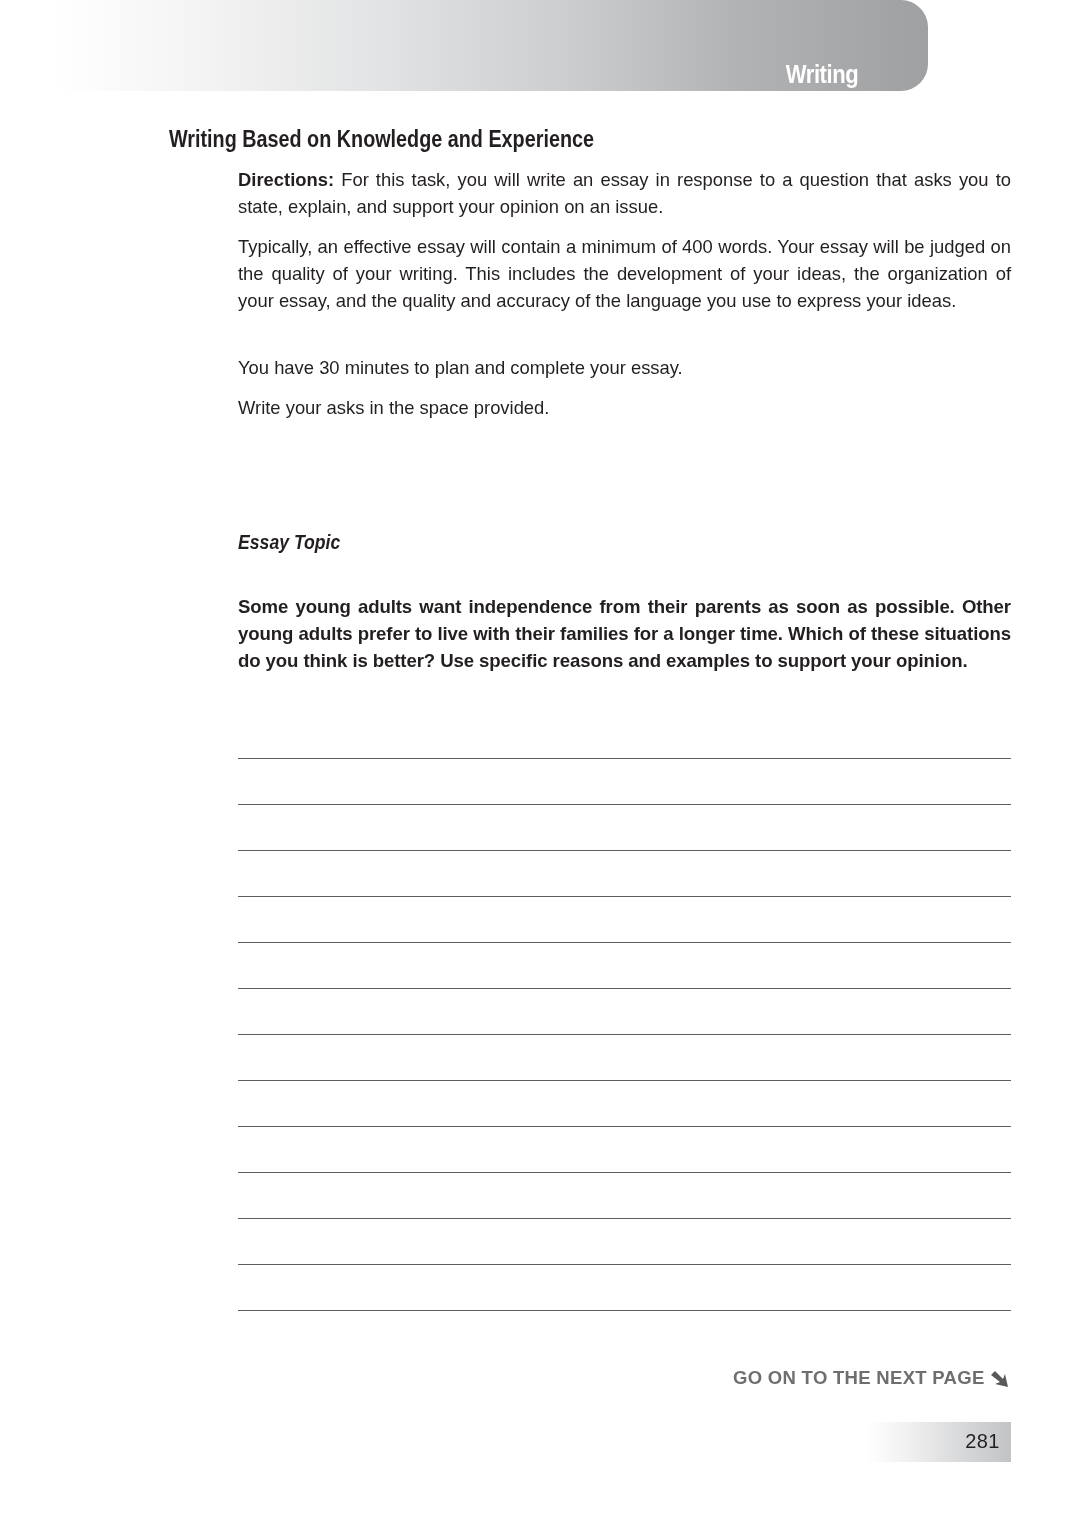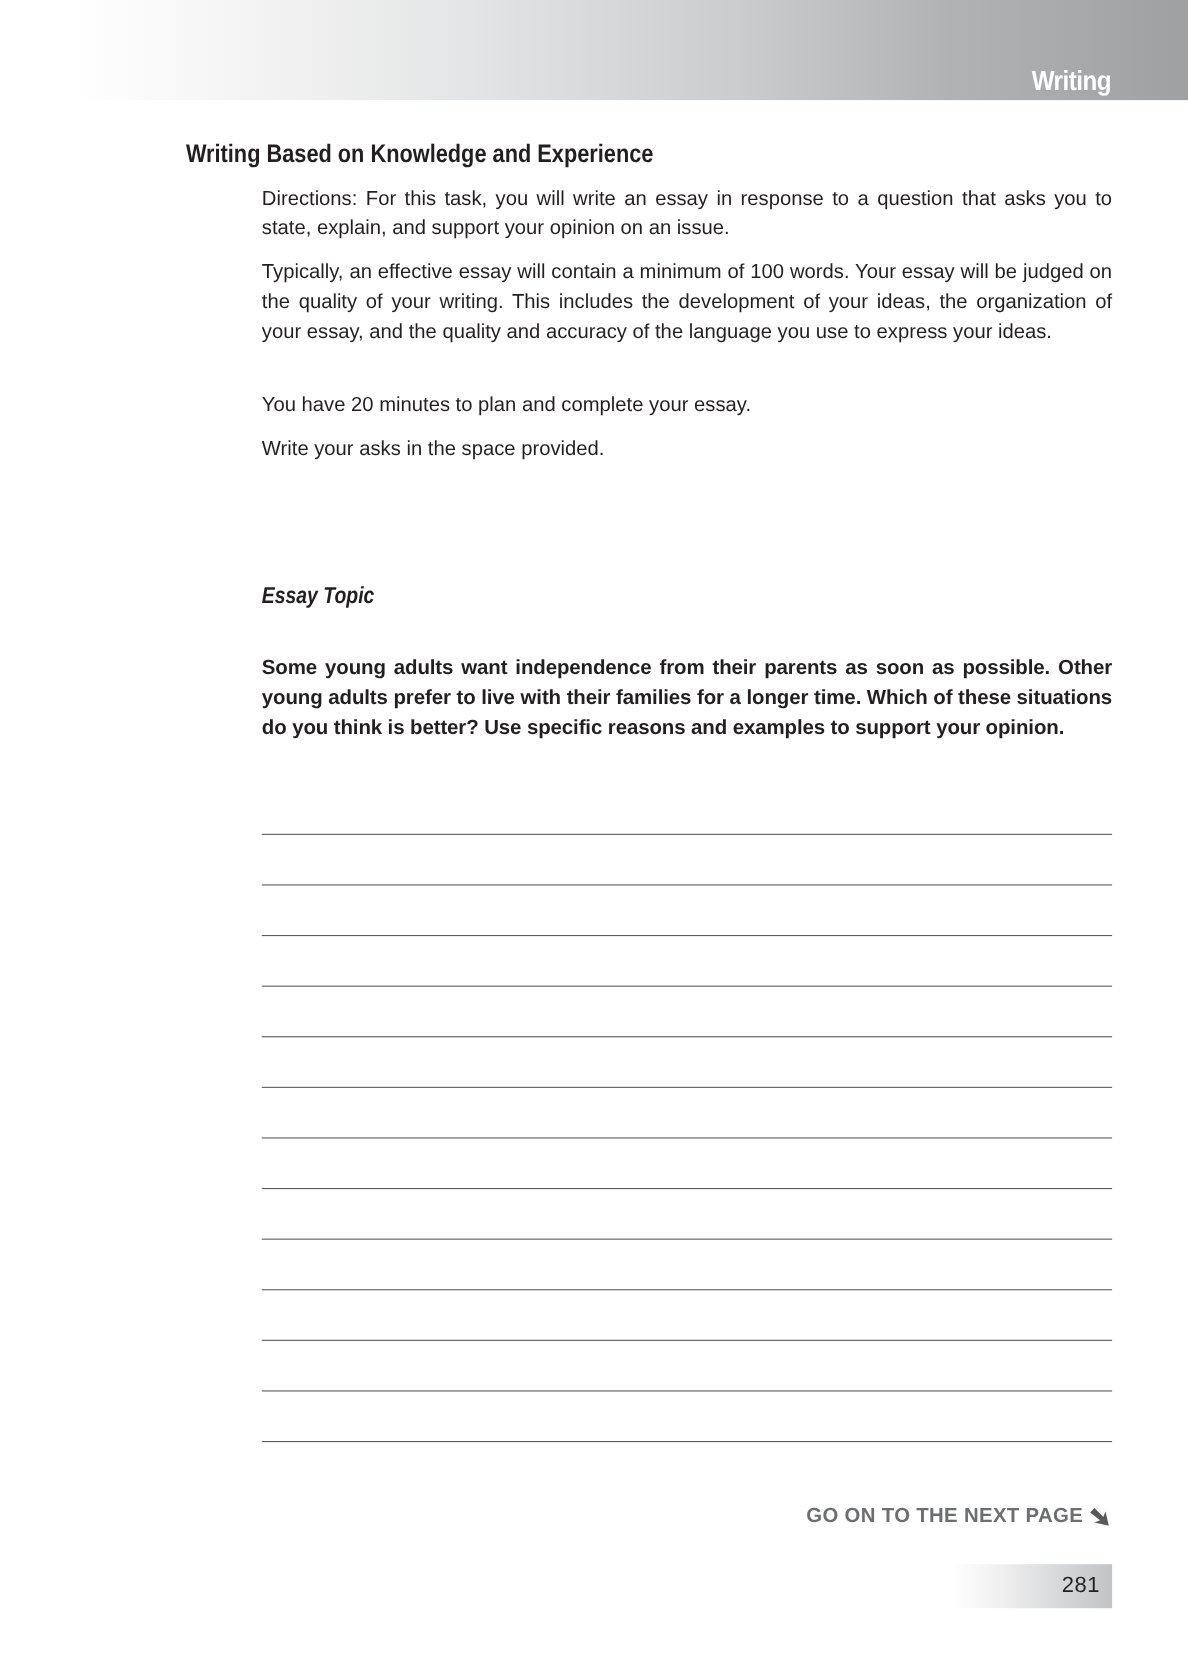--- a/index.html
+++ b/index.html
@@ -12,23 +12,24 @@
       height: 1519px;
       position: relative;
       overflow: hidden;
       font-family: "Liberation Sans", sans-serif;
       color: #231f20;
     }
     .header-band {
       position: absolute;
       left: 0;
       top: 0;
-      width: 1080px;
+      width: 928px;
       height: 91px;
       background: linear-gradient(to right, #ffffff 0%, #ffffff 6%, #f3f3f3 22%, #e3e4e5 40%, #cbcccd 62%, #b1b2b4 80%, #9fa0a2 100%);
+      border-radius: 27px;
     }
     .section-label {
       position: absolute;
       right: 70px;
       top: 60px;
       font-family: "Liberation Sans", sans-serif;
       font-weight: bold;
       font-size: 25px;
       color: #ffffff;
       letter-spacing: -0.5px;
@@ -57,21 +58,21 @@
       font-size: 18.4px;
       line-height: 27px;
       text-align: justify;
       margin: 0;
       color: #231f20;
     }
     .directions { top: 166px; }
     .typically { top: 233px; }
     .time-note { top: 354px; }
     .write-note { top: 394px; }
-    .bold-label { font-weight: normal; }
+    .bold-label { font-weight: bold; }
     .topic-heading {
       position: absolute;
       left: 238px;
       top: 530px;
       font-weight: bold;
       font-style: italic;
       font-size: 21px;
       color: #231f20;
       margin: 0;
       transform: scaleX(0.84);
@@ -141,22 +142,22 @@
 <div class="header-band">
   <div class="section-label">Writing</div>
 </div>
 
 <h1 class="page-title">Writing Based on Knowledge and Experience</h1>
 
 <div class="content para directions">
   <span class="bold-label">Directions:</span><span> For this task, you will write an essay in response to a question that asks you to state, explain, and support your opinion on an issue.</span>
 </div>
 
-<p class="content para typically">Typically, an effective essay will contain a minimum of 100 words. Your essay will be judged on the quality of your writing. This includes the development of your ideas, the organization of your essay, and the quality and accuracy of the language you use to express your ideas.</p>
-<p class="content para time-note">You have 20 minutes to plan and complete your essay.</p>
+<p class="content para typically">Typically, an effective essay will contain a minimum of 400 words. Your essay will be judged on the quality of your writing. This includes the development of your ideas, the organization of your essay, and the quality and accuracy of the language you use to express your ideas.</p>
+<p class="content para time-note">You have 30 minutes to plan and complete your essay.</p>
 <p class="content para write-note">Write your asks in the space provided.</p>
 
 <h2 class="topic-heading">Essay Topic</h2>
 
 <p class="content para topic-text">Some young adults want independence from their parents as soon as possible. Other young adults prefer to live with their families for a longer time. Which of these situations do you think is better? Use specific reasons and examples to support your opinion.</p>
 
 <div class="writing-lines" id="writing-lines">
     <div class="writing-line" style="top: 758px;"></div>
     <div class="writing-line" style="top: 804px;"></div>
     <div class="writing-line" style="top: 850px;"></div>

